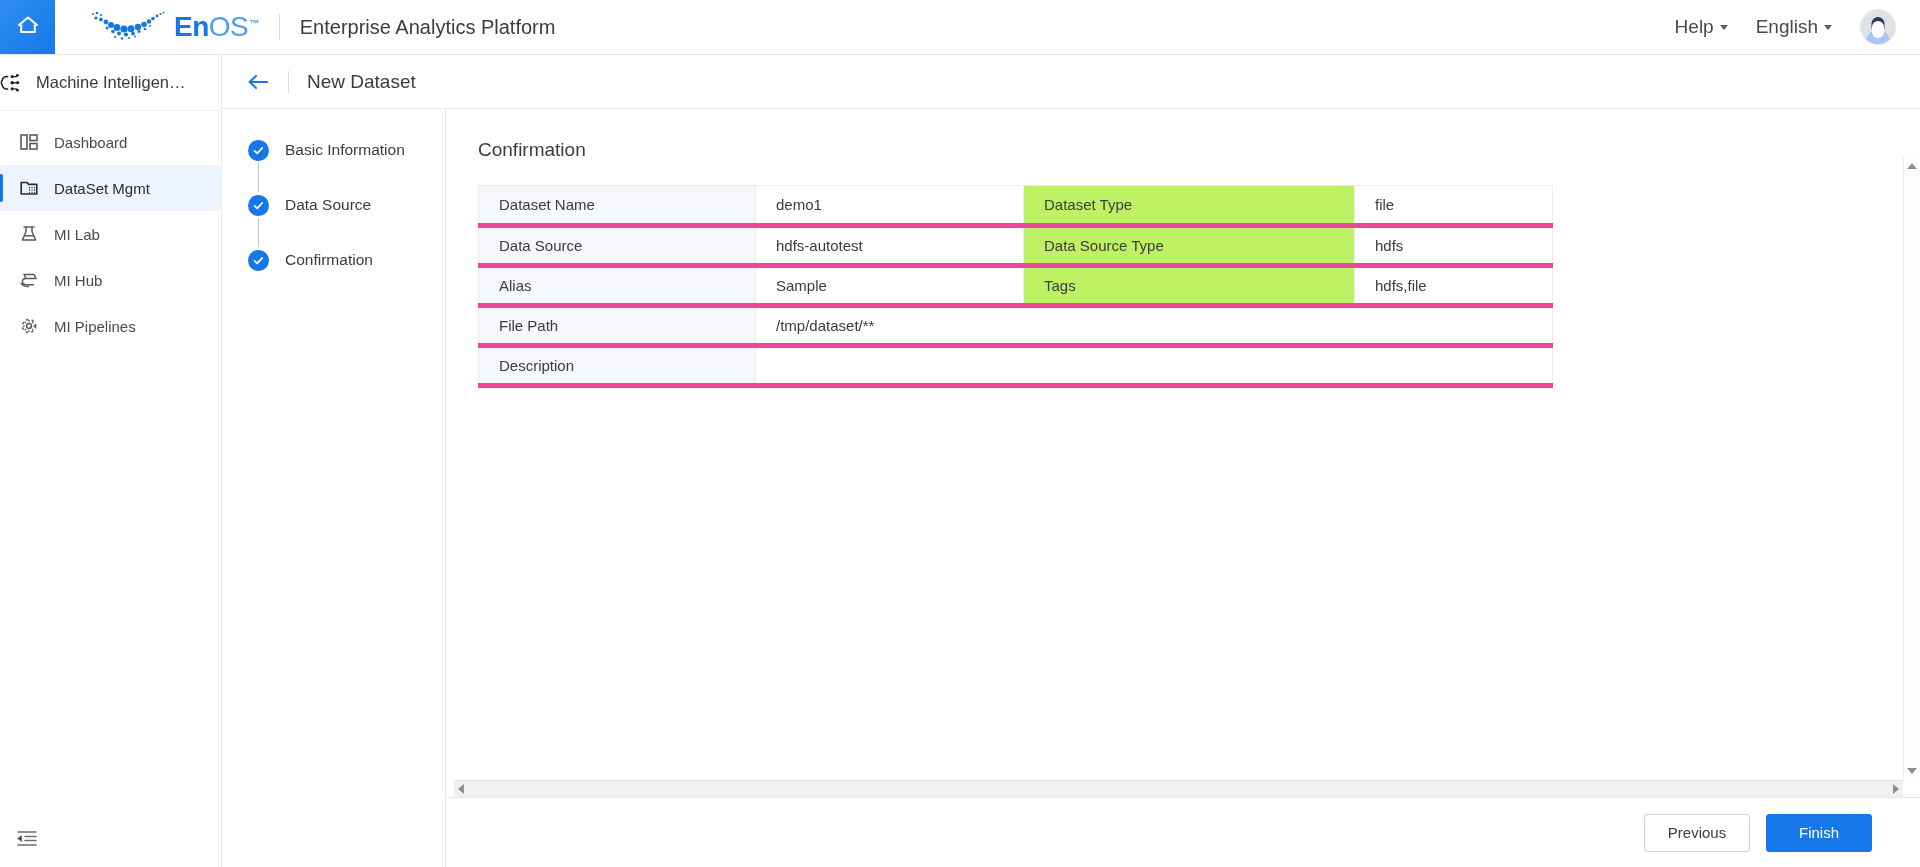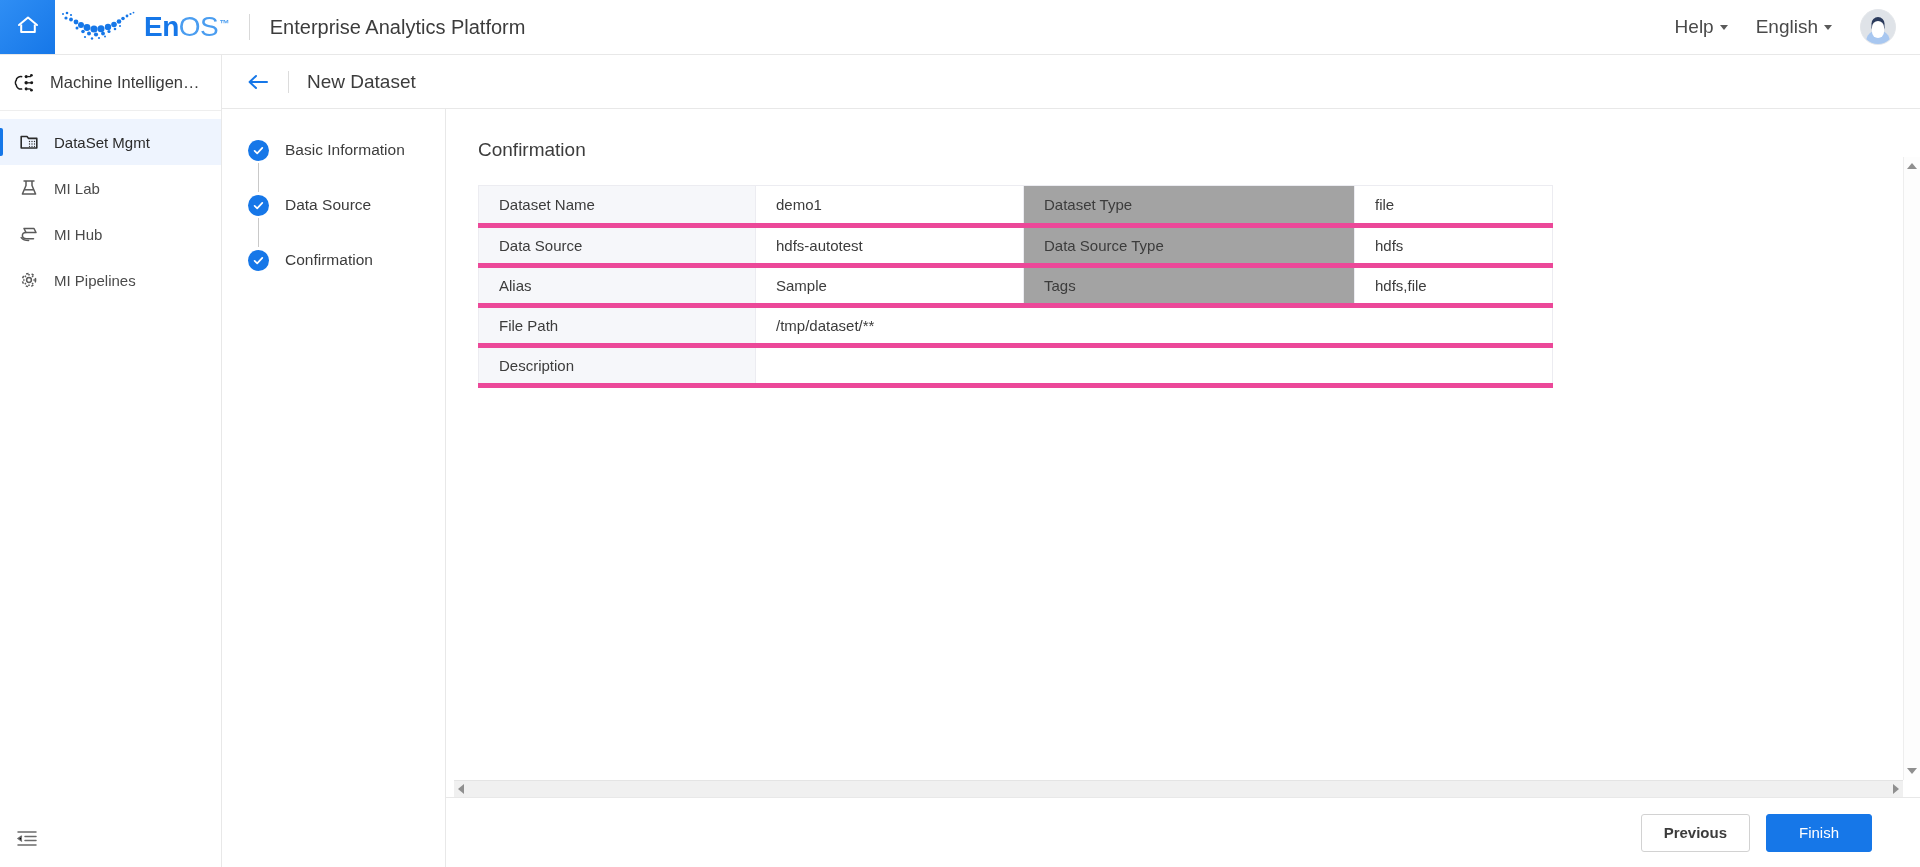--- a/index.html
+++ b/index.html
@@ -20,21 +20,21 @@
     border-bottom: 1px solid #e8e8e8;
   }
   .home-btn {
     width: 55px; flex: 0 0 55px;
     background: linear-gradient(135deg,#2f8ef4 0%, #1677e8 100%);
     display: flex; align-items: center; justify-content: center;
     cursor: pointer;
   }
   .brand-zone {
     display: flex; align-items: center;
-    padding-left: 5px;
+    padding-left: 35px;
     gap: 0px;
   }
   .logo-wrap { display: flex; align-items: center; gap: 8px; }
   .logo-dots { width: 76px; height: 34px; }
   .enos-text {
     font-size: 28px; font-weight: bold; letter-spacing: -0.5px;
     display: flex; align-items: baseline;
   }
   .enos-en { color: #1677e8; }
   .enos-os { color: #4a9df0; font-weight: 400; }
@@ -83,21 +83,21 @@
 
   
   .sidebar {
     width: 222px; flex: 0 0 222px;
     background: #ffffff;
     border-right: 1px solid #e8e8e8;
     display: flex; flex-direction: column;
   }
   .sb-product {
     height: 56px; display: flex; align-items: center;
-    gap: 14px; padding-left: 14px;
+    gap: 14px; 
     border-bottom: 1px solid #eeeeee;
   }
   .sb-product-name {
     font-size: 16.5px; color: #3a3a3a;
     white-space: nowrap; overflow: hidden; text-overflow: ellipsis;
     max-width: 150px;
   }
   .sb-nav { padding-top: 8px; flex: 1; }
   .sb-item {
     height: 46px; display: flex; align-items: center;
@@ -168,21 +168,21 @@
   table.conf td {
     height: 40px; font-size: 15px; color: #3c3c3c;
     border-bottom: 5px solid #ec4899;
     border-right: 1px solid #ececf1;
     padding: 0 0 0 20px; vertical-align: middle;
     white-space: nowrap; overflow: hidden; text-overflow: ellipsis;
   }
   td.lbl { background: #f6f7fa; width: 277px; }
   td.val { background: #ffffff; width: 268px; }
   td.val-wide { background: #ffffff; }
-  td.lbl-b { background: #a3a3a3; width: 331px; }
+  td.lbl-b { background: #bef264; width: 331px; }
   td.val-b { background: #ffffff; width: 198px; }
 
   
   .vscroll {
     position: absolute; right: 0; top: 48px; bottom: 0;
     width: 17px; background: #fdfdfd; border-left: 1px solid #eee;
     display: flex; flex-direction: column; justify-content: space-between;
     align-items: center; cursor: pointer;
   }
   .tri-up {
@@ -220,21 +220,21 @@
     border-top: 1px solid #e8e8e8;
     display: flex; align-items: center; justify-content: flex-end;
     gap: 16px; padding-right: 48px; background: #fff;
   }
   .btn {
     height: 38px; min-width: 106px; padding: 0 22px;
     font-size: 15px; border-radius: 3px; cursor: pointer;
     display: flex; align-items: center; justify-content: center;
     font-family: "Liberation Sans", sans-serif;
   }
-  .btn-default { background: #fff; border: 1px solid #d2d2d2; color: #3c3c3c; font-weight: bold; }
+  .btn-default { background: #fff; border: 1px solid #d2d2d2; color: #3c3c3c; }
   .btn-primary { background: #1677e8; border: 1px solid #1677e8; color: #fff; }
 </style>
 </head>
 <body>
 
 <div class="app">
 
   <div class="topbar">
 
     <div class="home-btn">
@@ -330,20 +330,32 @@
               <rect x="14.6" y="10.1" width="4.2" height="1.4"></rect>
               <rect x="14.5" y="16.8" width="4" height="1.4"></rect>
             </g>
           </svg>
         </span>
         <span class="sb-product-name">Machine Intelligen…</span>
       </div>
 
       <div class="sb-nav">
 
+        <div class="sb-item">
+          <span class="sb-icon">
+            <svg width="20" height="20" viewBox="0 0 20 20">
+              <g fill="none" stroke="#5a5a5a" stroke-width="1.6">
+                <rect x="2" y="3" width="6" height="14"></rect>
+                <rect x="11" y="3" width="7" height="5.5"></rect>
+                <rect x="11" y="11.5" width="7" height="5.5"></rect>
+              </g>
+            </svg>
+          </span>
+          <span class="sb-label">Dashboard</span>
+        </div>
 
         <div class="sb-item active">
           <span class="sb-icon">
             <svg width="20" height="20" viewBox="0 0 20 20">
               <path d="M2.2 4.5 H8 L9.6 6.4 H17.8 V16 H2.2 Z" fill="none" stroke="#2b2b2b" stroke-width="1.6" stroke-linejoin="round"></path>
               <g fill="#2b2b2b">
                 <circle cx="10.5" cy="9.5" r="0.65"></circle>
                   <circle cx="13" cy="9.5" r="0.65"></circle>
                   <circle cx="15.5" cy="9.5" r="0.65"></circle>
                 <circle cx="10.5" cy="12" r="0.65"></circle>

